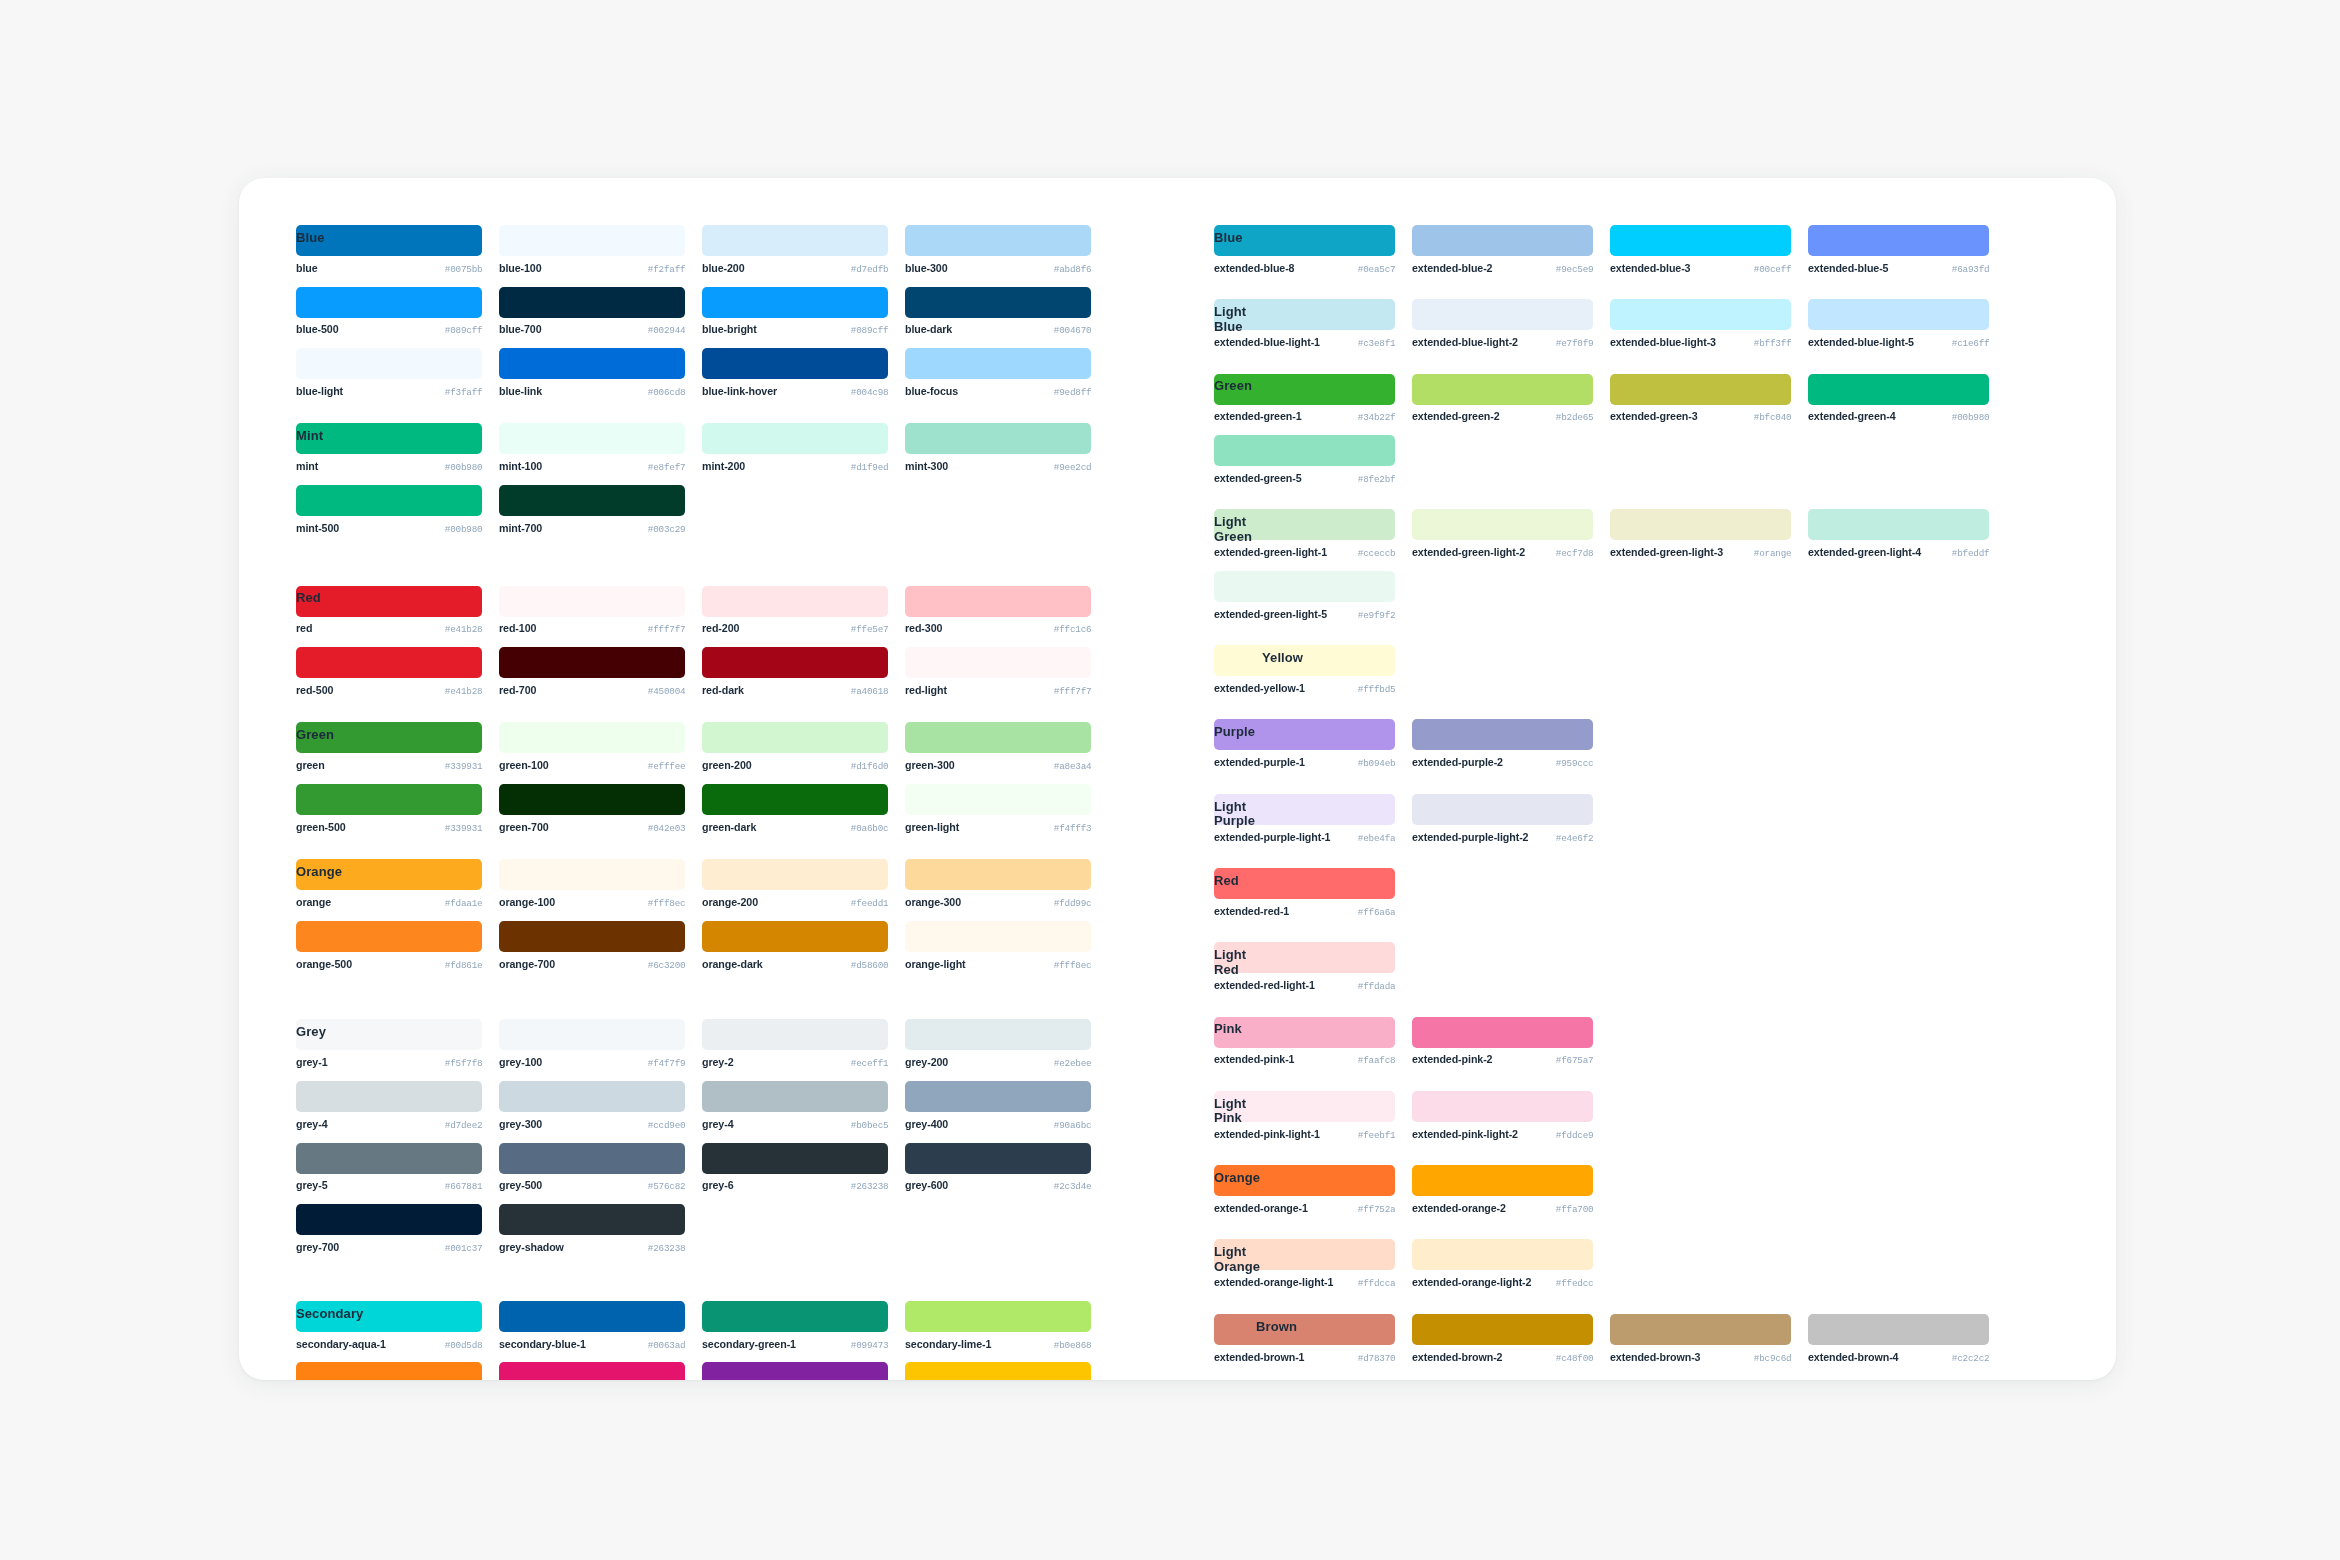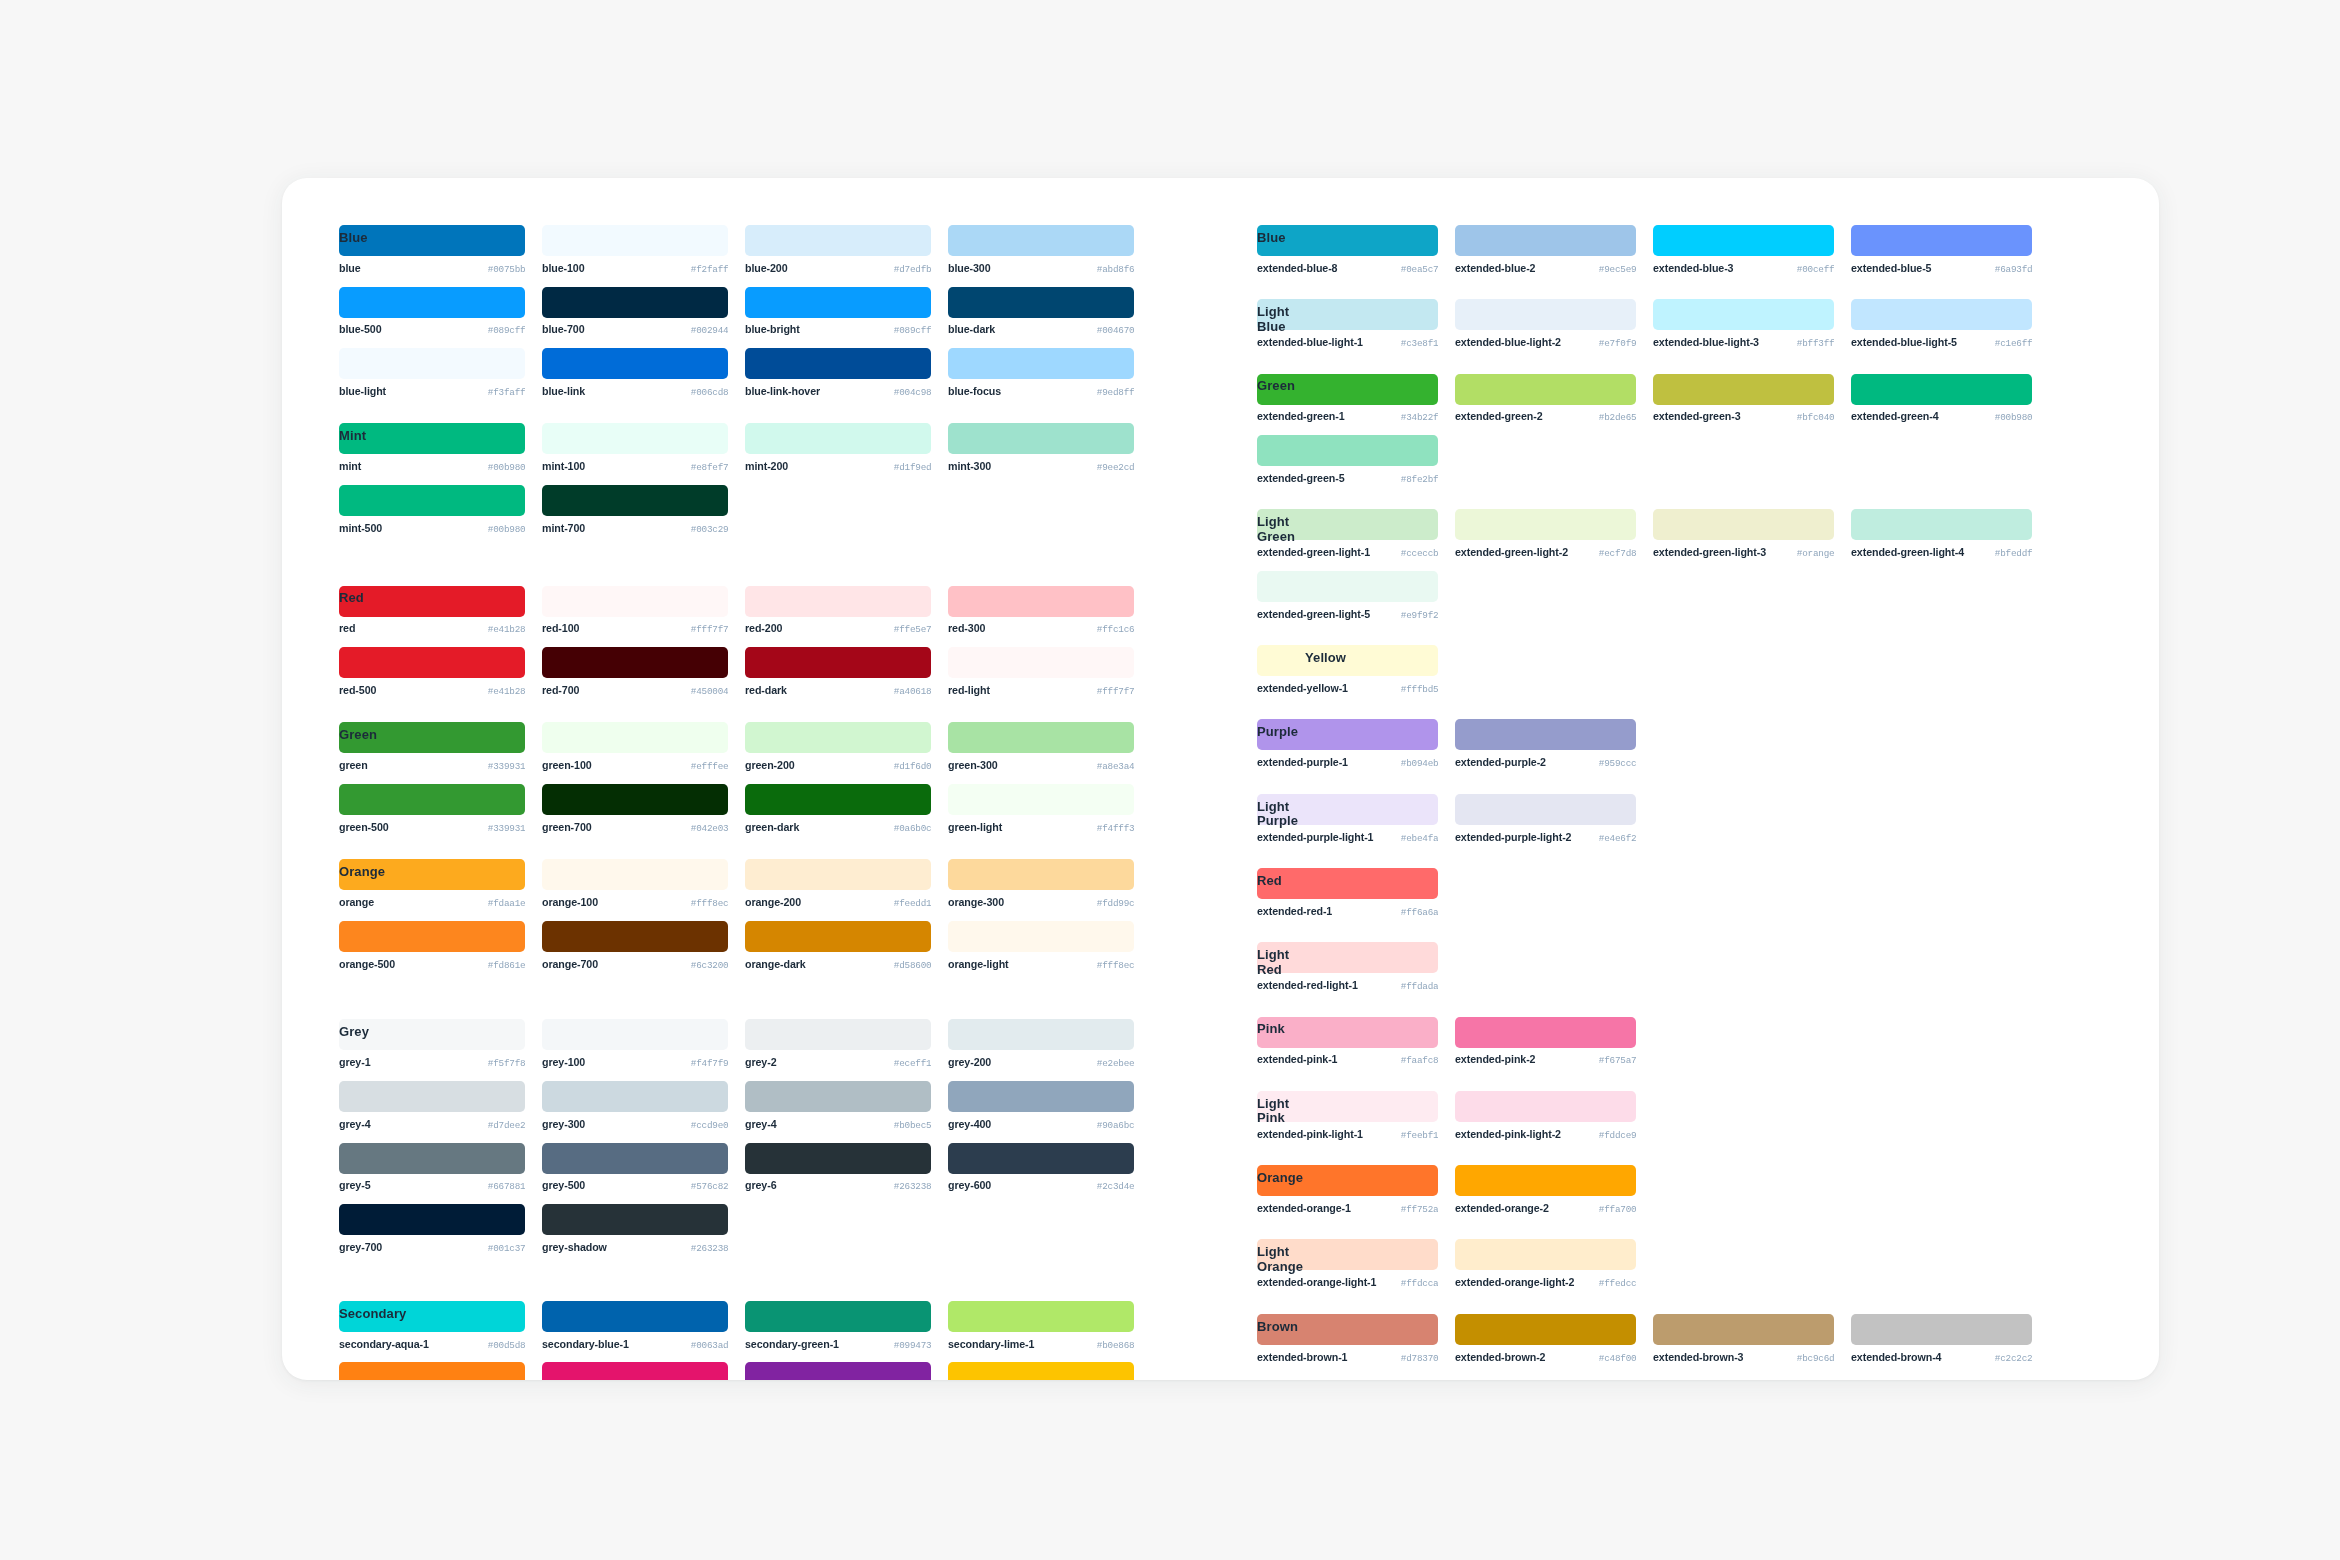--- a/index.html
+++ b/index.html
@@ -11,21 +11,20 @@
     width: 2341px;
     height: 1560px;
     background: #f7f7f7;
     font-family: "Liberation Sans", sans-serif;
     overflow: hidden;
   }
   #stage {
     position: relative;
     width: 2194px;
     height: 1560px;
-    margin-left: 43px;
   }
   #card {
     position: absolute;
     left: 239px;
     top: 178px;
     width: 1877px;
     height: 1202px;
     background: #ffffff;
     border-radius: 25px;
     box-shadow: 0 3.9px 25px rgba(38,50,56,0.07), 0 1px 2.9px rgba(38,50,56,0.05);
@@ -1220,21 +1219,21 @@
                       <span class="chex"></span>
                     </div>
                   </div>
                 </div>
               </div>
             </div>
           </div>
           <div class="gap-core" style="height: 12.7px;"></div>
           <div class="group">
             <div class="group-body">
-              <div class="group-label" style="white-space: pre-line;">Brown</div>
+              <div class="group-label" style="white-space: pre-line; padding-left: 42px;">Brown</div>
               <div class="group-grid">
                 <div class="row">
                   <div class="swatch-cell">
                     <div class="chip" style="background: rgb(215, 131, 112);"></div>
                     <div class="meta">
                       <span class="cname">extended-brown-1</span>
                       <span class="chex">#d78370</span>
                     </div>
                   </div>
                   <div class="swatch-cell">

